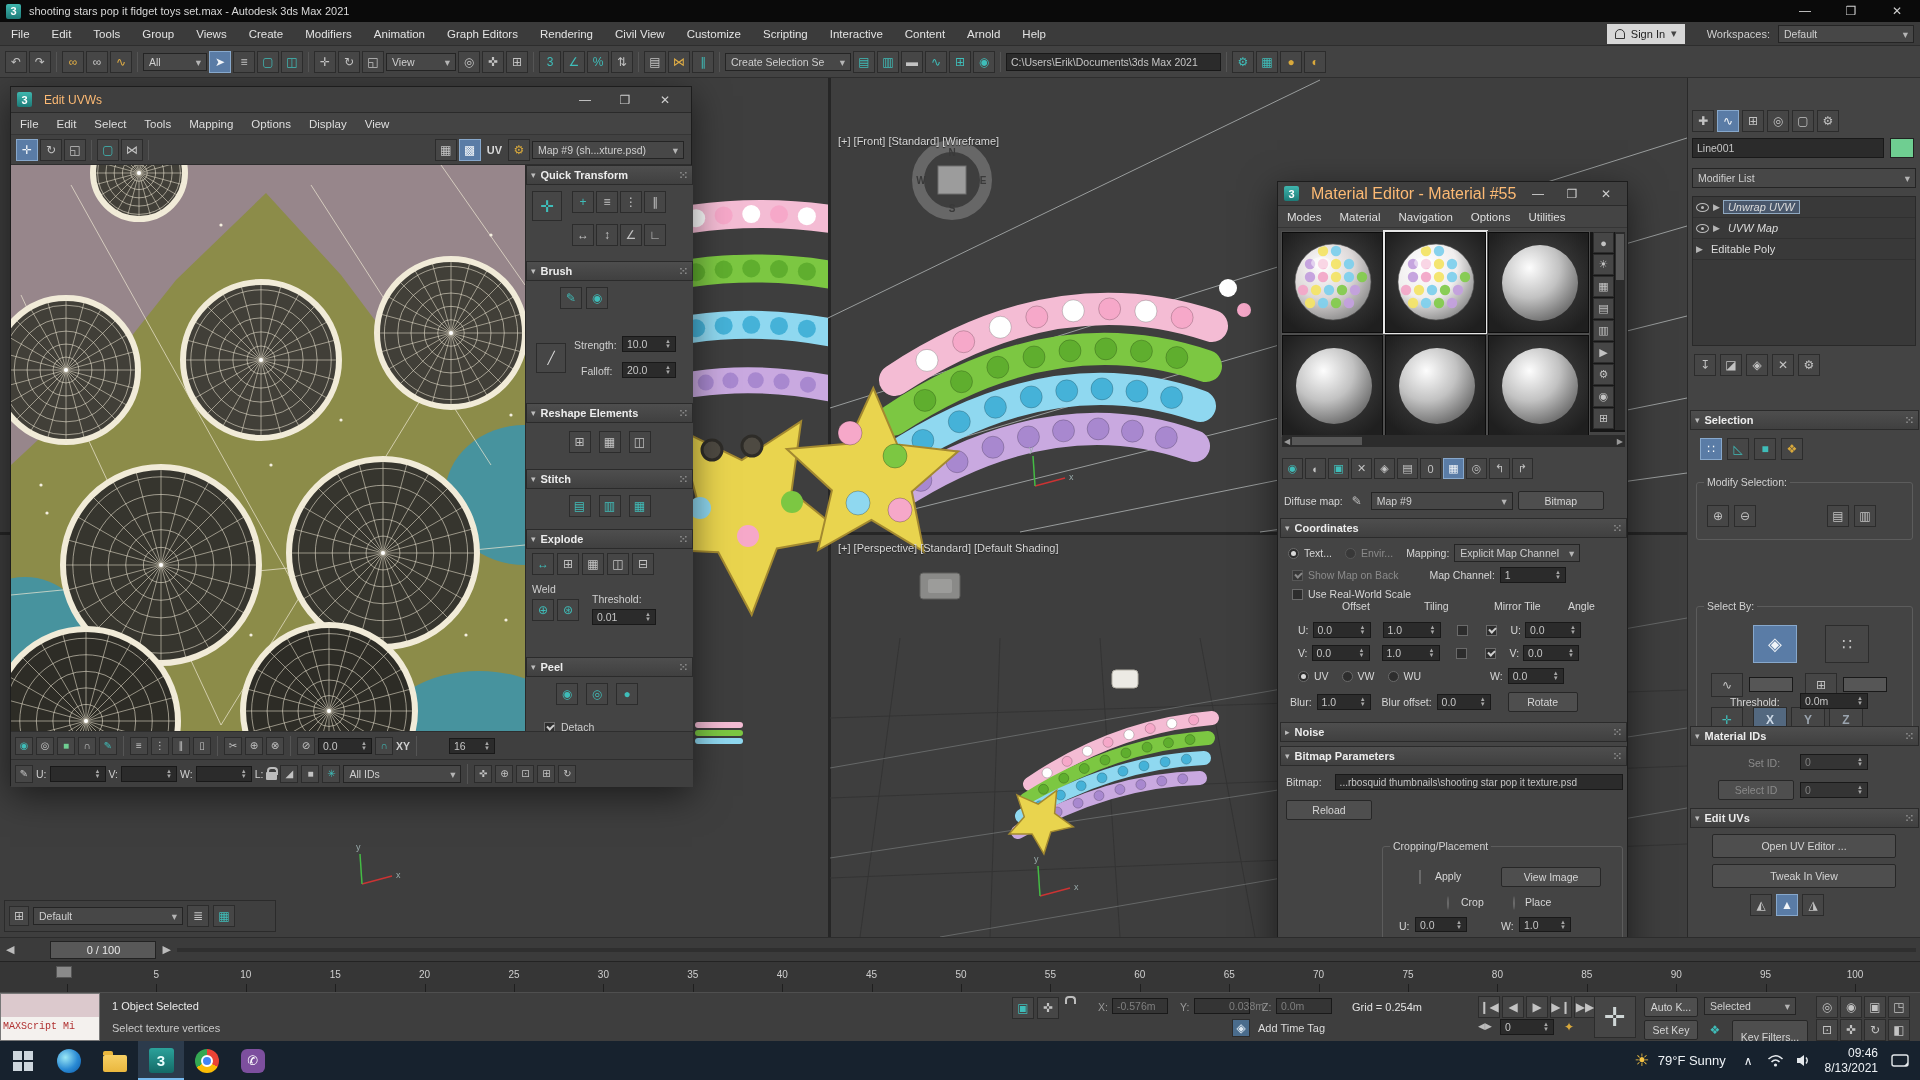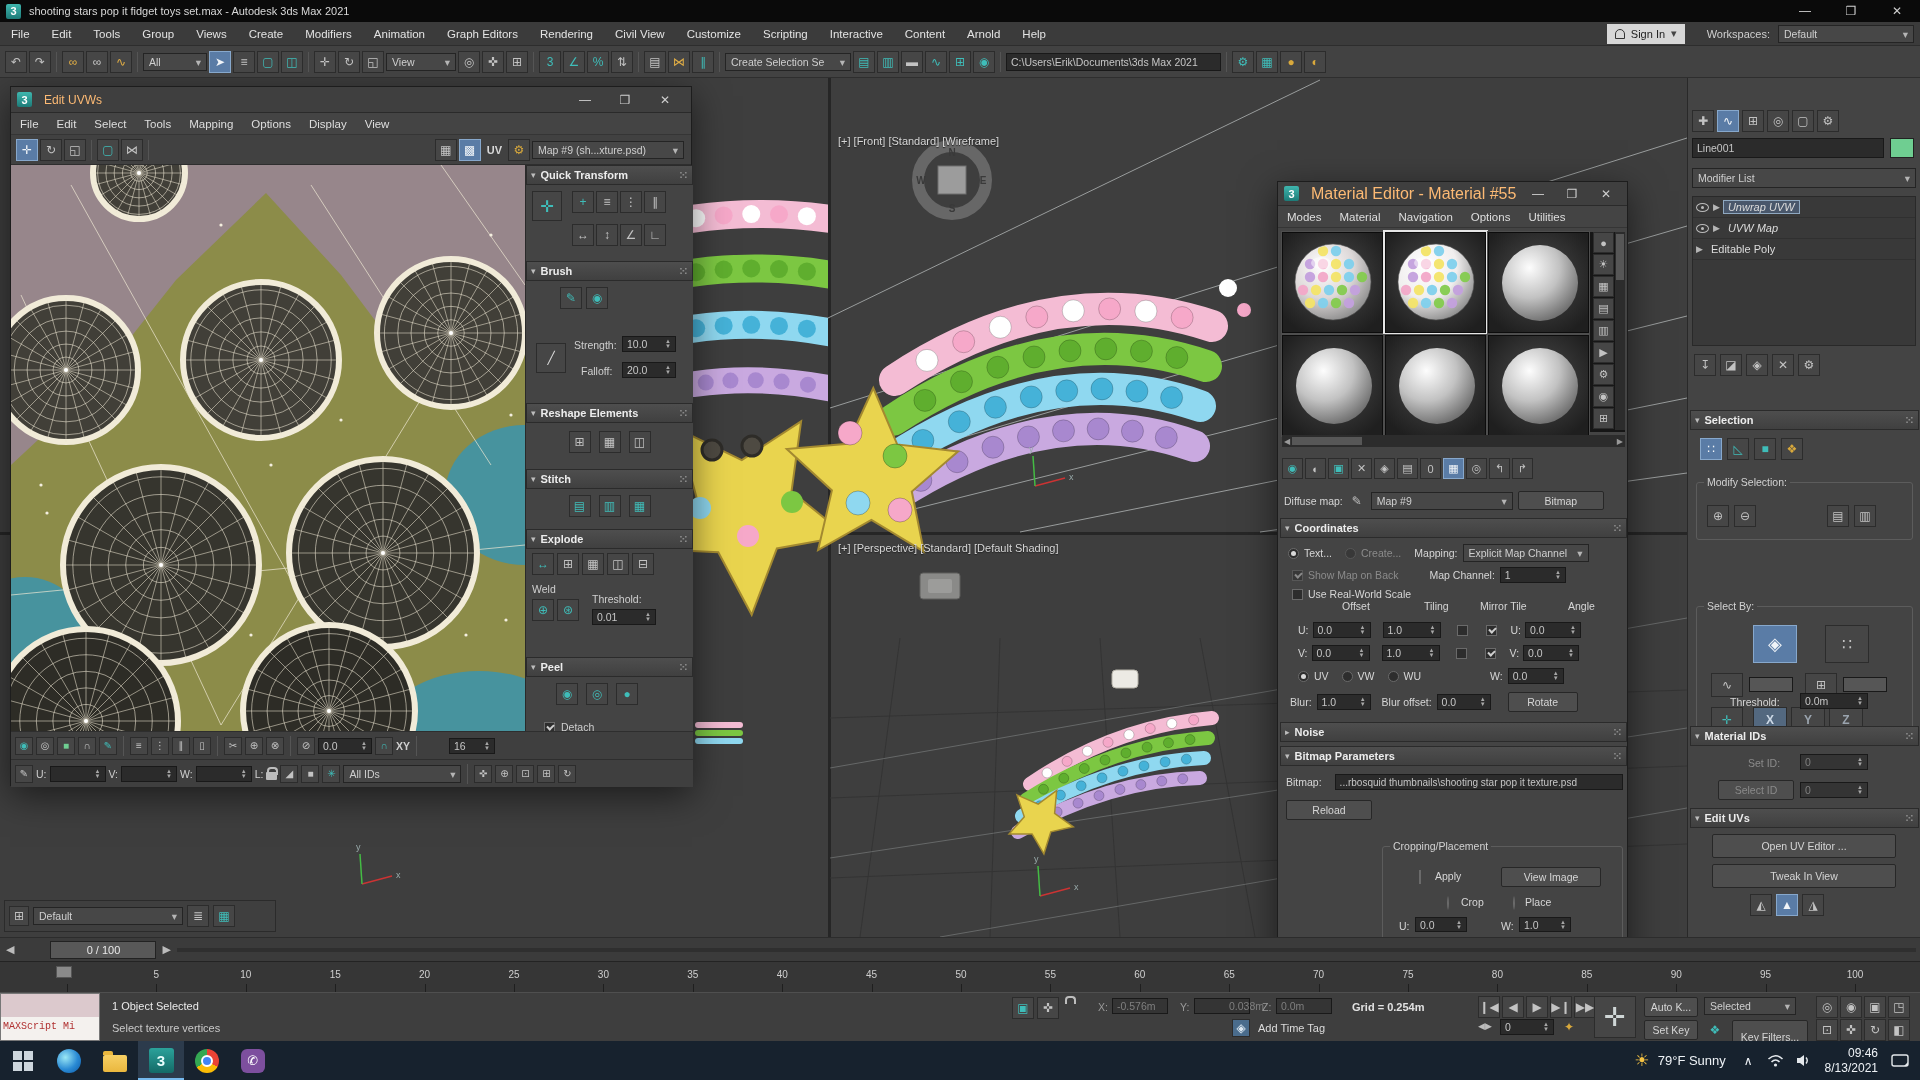--- a/index.html
+++ b/index.html
@@ -922,21 +922,21 @@
   </div>
 
   <div class="abs rh" style="left:2px; top:336px; width:347px;">
       <span>Coordinates</span>
     </div>
 
   <div class="mrow" style="left:10px; top:362px; gap:5px;">
     <span class="rd on"></span>
       <span class="mlab">Text...</span>
     <span class="rd dis" style="margin-left:8px"></span>
-      <span class="mlab dis">Create...</span>
+      <span class="mlab dis">Envir...</span>
     <span class="mlab" style="margin-left:8px">Mapping:</span>
     <span class="dd" style="width:126px;">
         <span>Explicit Map Channel</span>
       </span>
   </div>
   <div class="mrow" style="left:14px; top:385px; gap:5px;">
     <span class="cb on dis"></span>
     <span class="mlab dis">Show Map on Back</span>
     <span class="mlab" style="margin-left:26px;">Map Channel:</span>
     <span class="fld" style="width:66px;">
@@ -944,21 +944,21 @@
         <span class="spn"></span>
       </span>
   </div>
   <div class="mrow" style="left:14px; top:406px; gap:5px;">
     <span class="cb"></span>
     <span class="mlab">Use Real-World Scale</span>
   </div>
   <div class="mrow" style="left:0; top:424px; width:351px;">
     <span class="mlab" style="position:absolute; left:64px;">Offset</span>
     <span class="mlab" style="position:absolute; left:146px;">Tiling</span>
-    <span class="mlab" style="position:absolute; left:202px;">Mirror Tile</span>
+    <span class="mlab" style="position:absolute; left:216px;">Mirror Tile</span>
     <span class="mlab" style="position:absolute; left:290px;">Angle</span>
   </div>
   <div class="mrow" style="left:20px; top:440px; gap:4px;">
     <span class="mlab">U:</span>
     <span class="fld" style="width:58px;">
         <span>0.0</span>
         <span class="spn"></span>
       </span>
     <span class="fld" style="width:58px; margin-left:8px;">
         <span>1.0</span>
@@ -1259,21 +1259,21 @@
       <span>-0.576m</span>
     </span>
   <span class="abs mlab" style="left:1180px; top:8px; color:#9a9a9a;">Y:</span>
   <span class="fld dis abs" style="left:1194px; top:5px; width:56px;padding-left:34px;">
       <span>0.038m</span>
     </span>
   <span class="abs mlab" style="left:1262px; top:8px; color:#9a9a9a;">Z:</span>
   <span class="fld dis abs" style="left:1276px; top:5px; width:56px;">
       <span>0.0m</span>
     </span>
-  <span class="abs" style="left:1352px; top:8px; color:#e2e2e2;font-weight:bold;">Grid = 0.254m</span>
+  <span class="abs" style="left:1352px; top:8px; color:#e2e2e2;">Grid = 0.254m</span>
 
   <span class="ico abs" style="left:1232px; top:26px; width:18px; height:18px; background:#4a6c8c; color:#dce8f2;">◈</span>
   <span class="abs" style="left:1258px; top:29px; color:#dcdcdc;">Add Time Tag</span>
 
   <div class="abs" style="left:1478px; top:3px; display:flex; gap:2px;">
       <span class="ico">❙◀</span>
       <span class="ico">◀</span>
       <span class="ico">▶</span>
       <span class="ico">▶❙</span>
       <span class="ico">▶▶</span>

